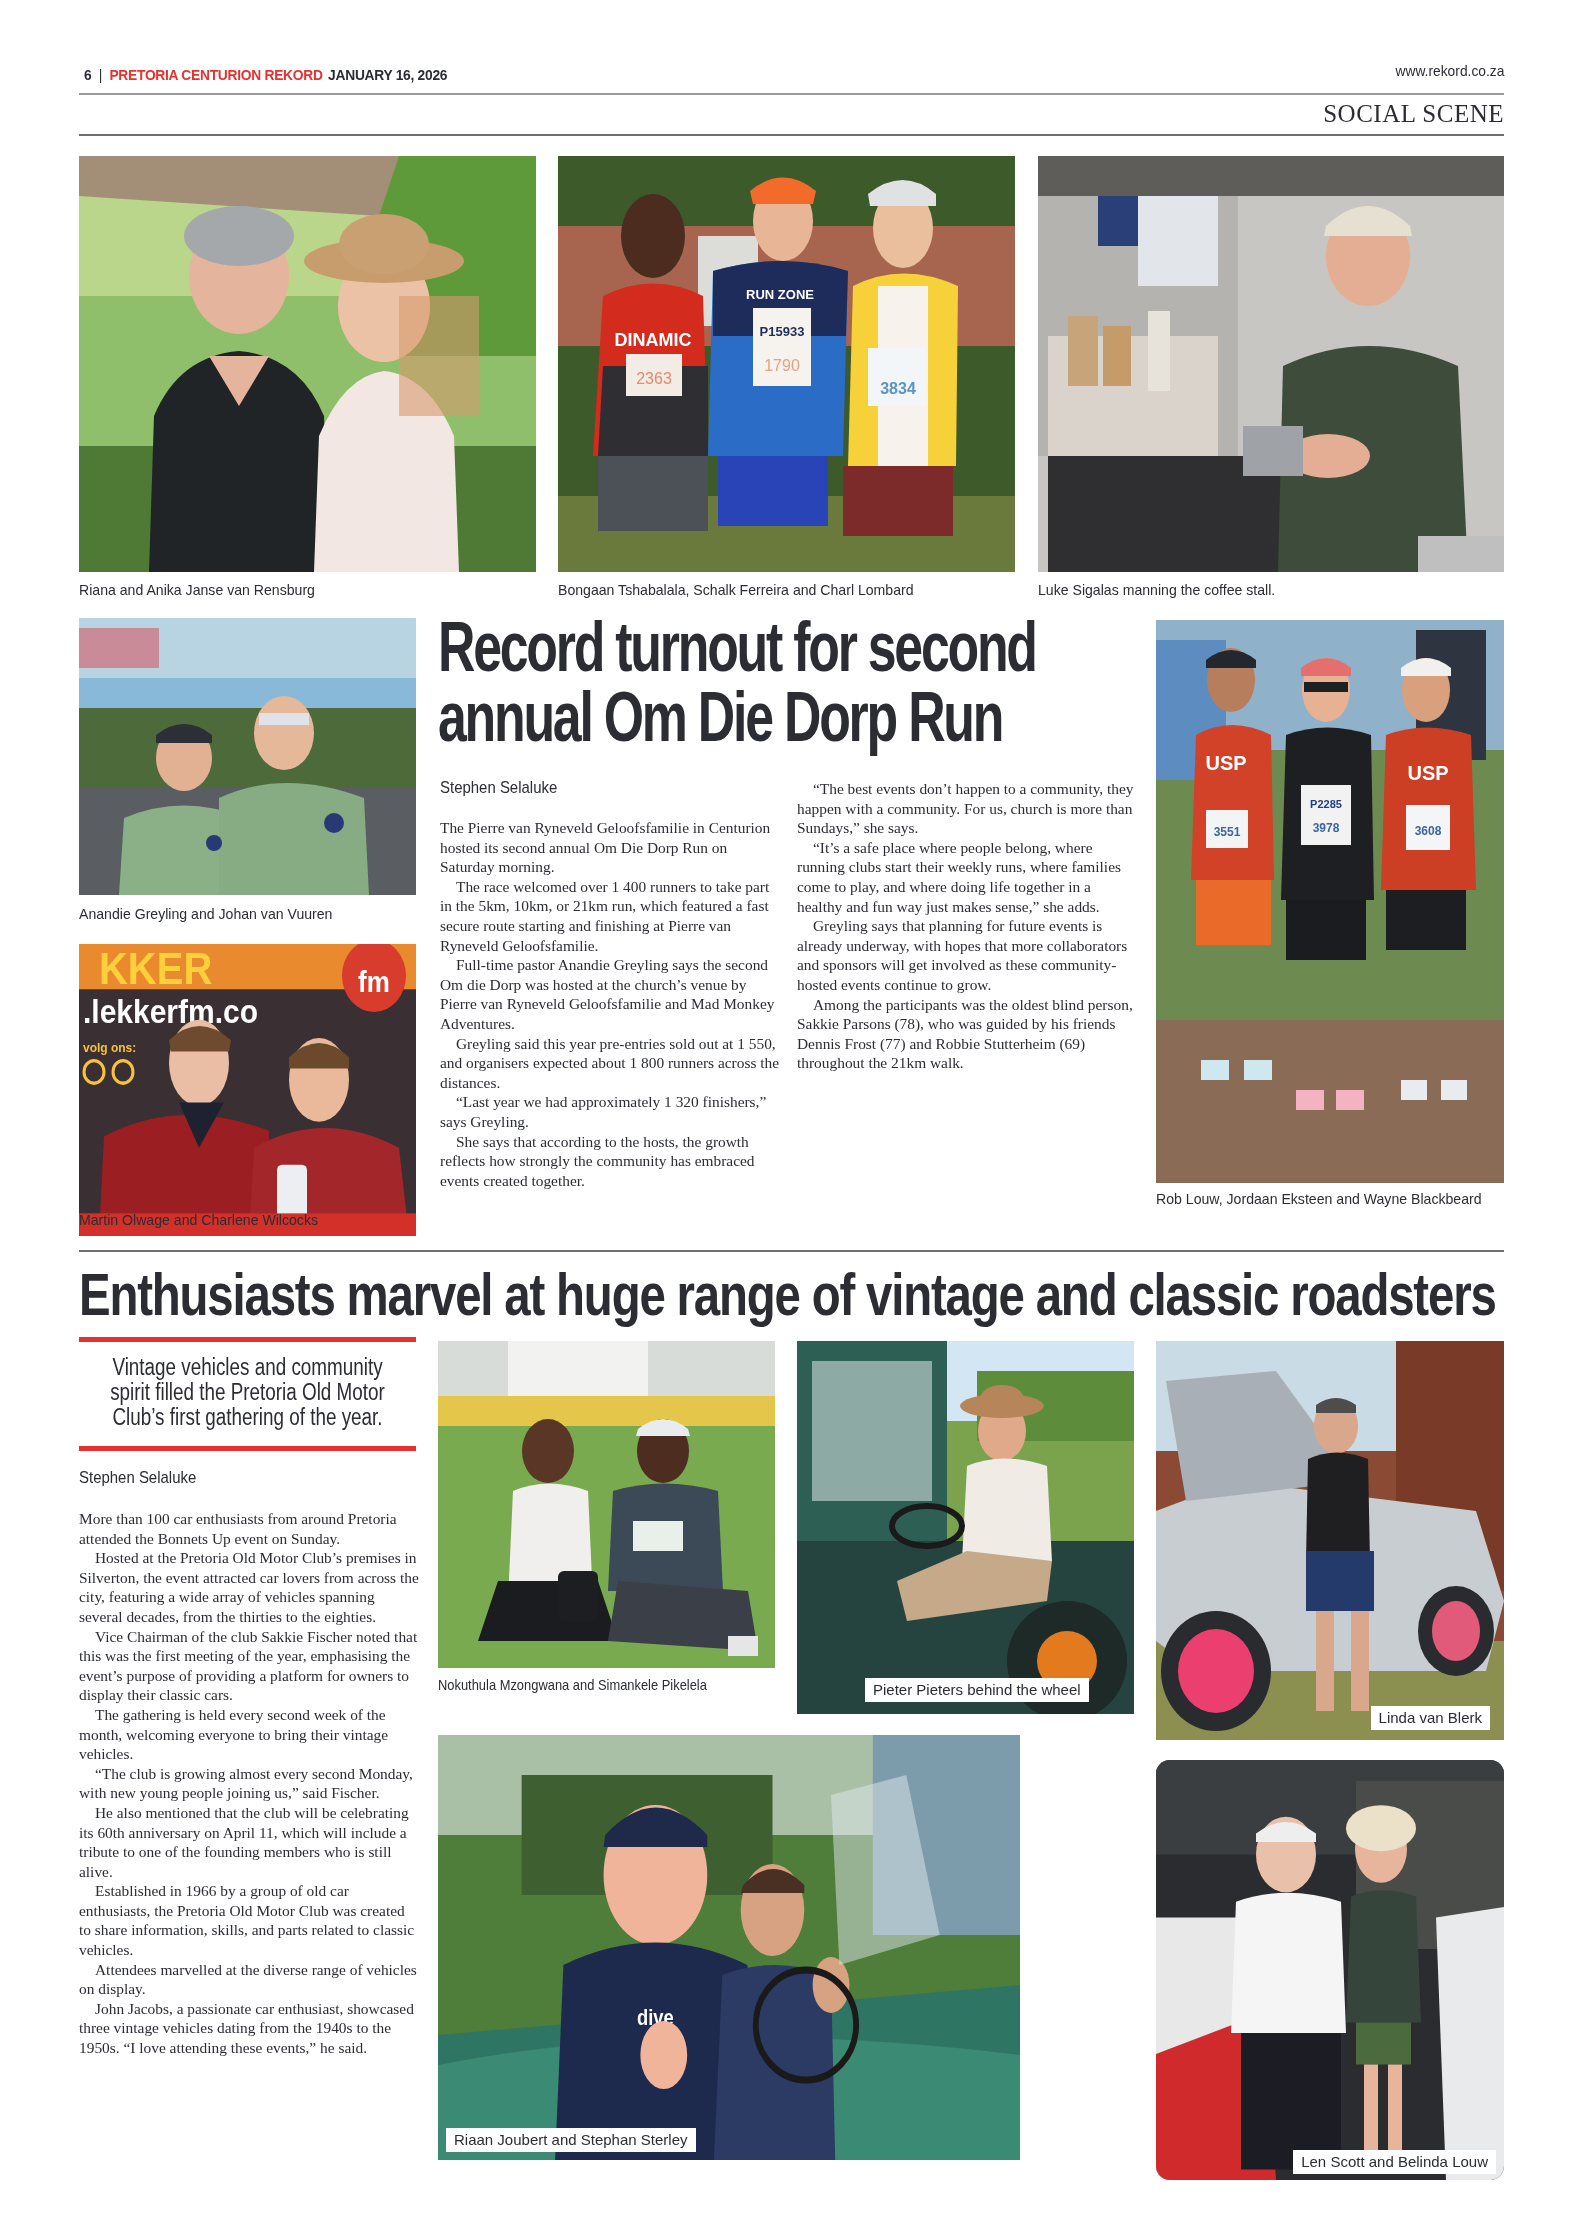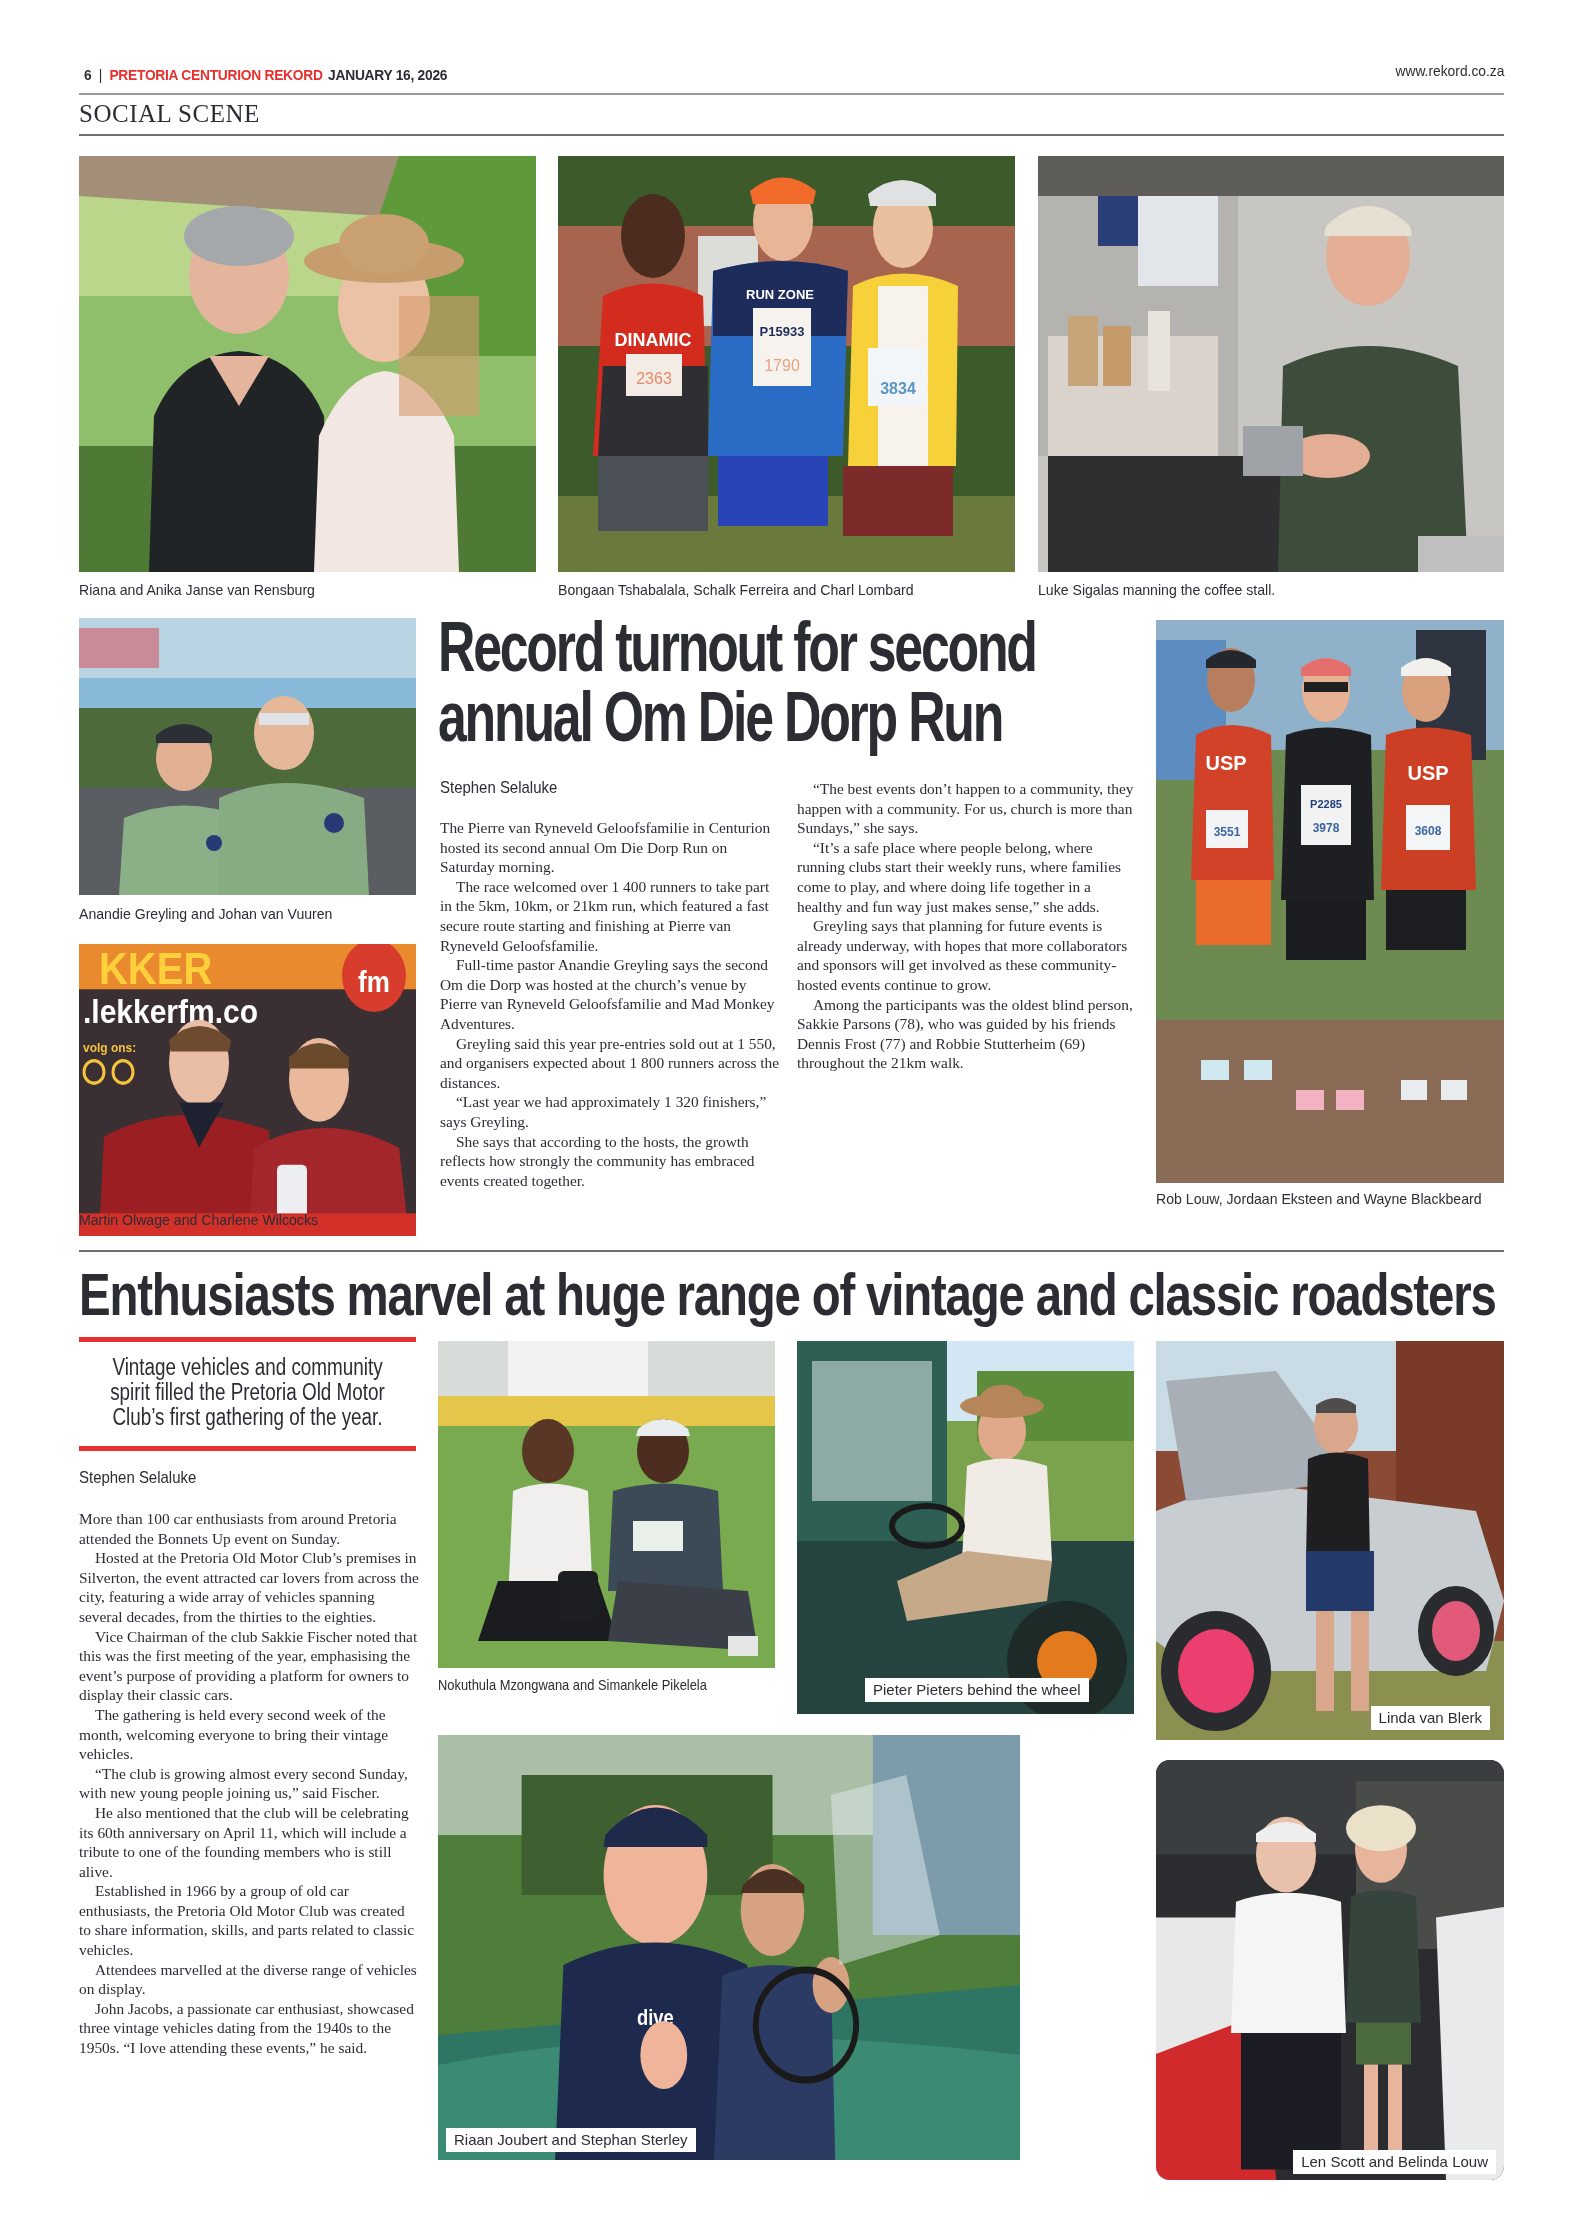--- a/index.html
+++ b/index.html
@@ -10,21 +10,21 @@
 
   
   .folio { left: 84px; top: 62px; height: 24px; font-family: "Liberation Sans", sans-serif; font-weight: bold; font-size: 15px; letter-spacing: -0.3px; display: flex; align-items: center; transform: scaleX(0.92); transform-origin: left center; }
   .folio .pg { color: #2b2d33; }
   .folio .sep { color: #2b2d33; margin: 0 8px; font-weight: normal; }
   .folio .pub { color: #e8312e; margin-right: 6px; }
   .folio .date { color: #2b2d33; }
   .site { right: 68px; top: 62px; font-size: 15px; color: #2b2d33; transform: scaleX(0.92); transform-origin: right center; }
 
   .rule-top { left: 79px; width: 1425px; top: 93px; height: 2px; background: #9a9a9a; }
-  .section-title { left: 79px; width: 1425px; top: 100px; text-align: left; font-family: "Liberation Serif", serif; font-size: 25px; color: #2b2d33; letter-spacing: 0.5px; }
+  .section-title { left: 79px; width: 1425px; top: 100px; text-align: right; font-family: "Liberation Serif", serif; font-size: 25px; color: #2b2d33; letter-spacing: 0.5px; }
   .rule-sec { left: 79px; width: 1425px; top: 134px; height: 2px; background: #6f6f6f; }
 
   
   .photo { position: absolute; overflow: hidden; }
   .photo svg { width: 100%; height: 100%; display: block; }
   .caption { position: absolute; font-family: "Liberation Sans", sans-serif; font-size: 15px; color: #2b2d33; line-height: 19px; transform: scaleX(0.94); transform-origin: left top; }
   .cap-narrow { transform: scaleX(0.86); }
   .overlay-cap { position: absolute; background: #ffffff; font-size: 15px; padding: 3px 8px; color: #2b2d33; line-height: 18px; white-space: nowrap; text-align: center; }
 
   
@@ -253,21 +253,21 @@
 <div class="abs standfirst"><span>Vintage vehicles and community spirit filled the Pretoria Old Motor Club’s first gathering of the year.</span></div>
 <div class="red-rule" style="top:1446px;"></div>
 
 <div class="abs byline" style="left:79px; top:1468px;">Stephen Selaluke</div>
 
 <div class="body-col" style="left:79px; top:1509px; width:340px;">
   <p class="first">More than 100 car enthusiasts from around Pretoria attended the Bonnets Up event on Sunday.</p>
   <p>Hosted at the Pretoria Old Motor Club’s premises in Silverton, the event attracted car lovers from across the city, featuring a wide array of vehicles spanning several decades, from the thirties to the eighties.</p>
   <p>Vice Chairman of the club Sakkie Fischer noted that this was the first meeting of the year, emphasising the event’s purpose of providing a platform for owners to display their classic cars.</p>
   <p>The gathering is held every second week of the month, welcoming everyone to bring their vintage vehicles.</p>
-  <p>“The club is growing almost every second Sunday, with new young people joining us,” said Fischer.</p>
+  <p>“The club is growing almost every second Monday, with new young people joining us,” said Fischer.</p>
   <p>He also mentioned that the club will be celebrating its 60th anniversary on April 11, which will include a tribute to one of the founding members who is still alive.</p>
   <p>Established in 1966 by a group of old car enthusiasts, the Pretoria Old Motor Club was created to share information, skills, and parts related to classic vehicles.</p>
   <p>Attendees marvelled at the diverse range of vehicles on display.</p>
   <p>John Jacobs, a passionate car enthusiast, showcased three vintage vehicles dating from the 1940s to the 1950s. “I love attending these events,” he said.</p>
 </div>
 
 <div class="photo" style="left:438px; top:1341px; width:337px; height:327px;">
   <svg viewBox="0 0 337 327" preserveAspectRatio="none">
     <rect width="337" height="327" fill="#6fa04a"></rect>
     <rect x="0" y="0" width="337" height="60" fill="#d7dcd8"></rect>

